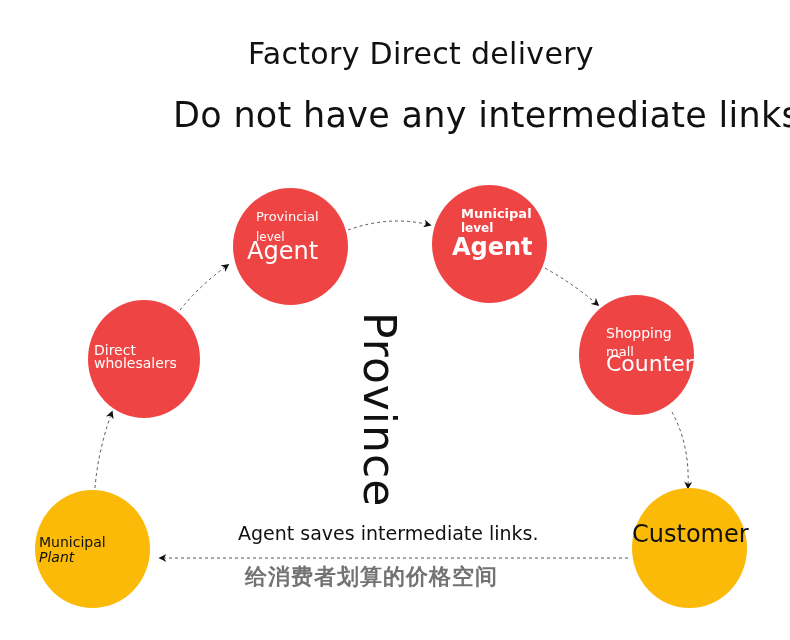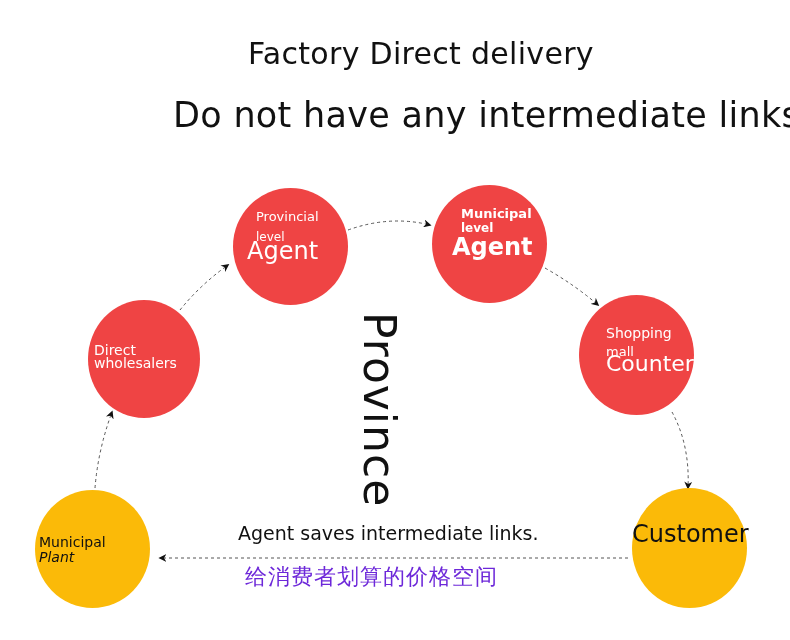--- a/index.html
+++ b/index.html
@@ -9,21 +9,21 @@
     .node { position: absolute; border-radius: 50%; }
     .blue { background: #ef4444; }
     .yellow { background: #fbba08; }
     .lbl { position: absolute; color: #fff; white-space: nowrap; line-height: 1; }
     .small { font-size: 14px; }
     .big { font-size: 24px; }
     .dark { color: #111; }
     #connectors { position: absolute; left: 0; top: 0; }
     .province { position: absolute; left: 357px; top: 312px; font-size: 44px; color: #111; transform-origin: left top; transform: rotate(90deg) translate(0, -48px); white-space: nowrap; letter-spacing: 1px; }
     .caption1 { position: absolute; left: 238px; top: 522px; font-size: 19px; color: #111; white-space: nowrap; }
-    .caption2 { position: absolute; left: 245px; top: 562px; font-size: 22px; color: #6d28d9; white-space: nowrap; letter-spacing: 1px; }
+    .caption2 { position: absolute; left: 245px; top: 562px; font-size: 22px; color: #737373; white-space: nowrap; letter-spacing: 1px; font-weight: bold; }
   </style>
 </head>
 <body>
 
 <div class="title1">Factory Direct delivery</div>
 <div class="title2">Do not have any intermediate links</div>
 
 <svg id="connectors" width="790" height="640">
   <defs>
     <marker id="ah" viewBox="0 0 10 10" refX="8" refY="5" markerWidth="8" markerHeight="8" orient="auto">

